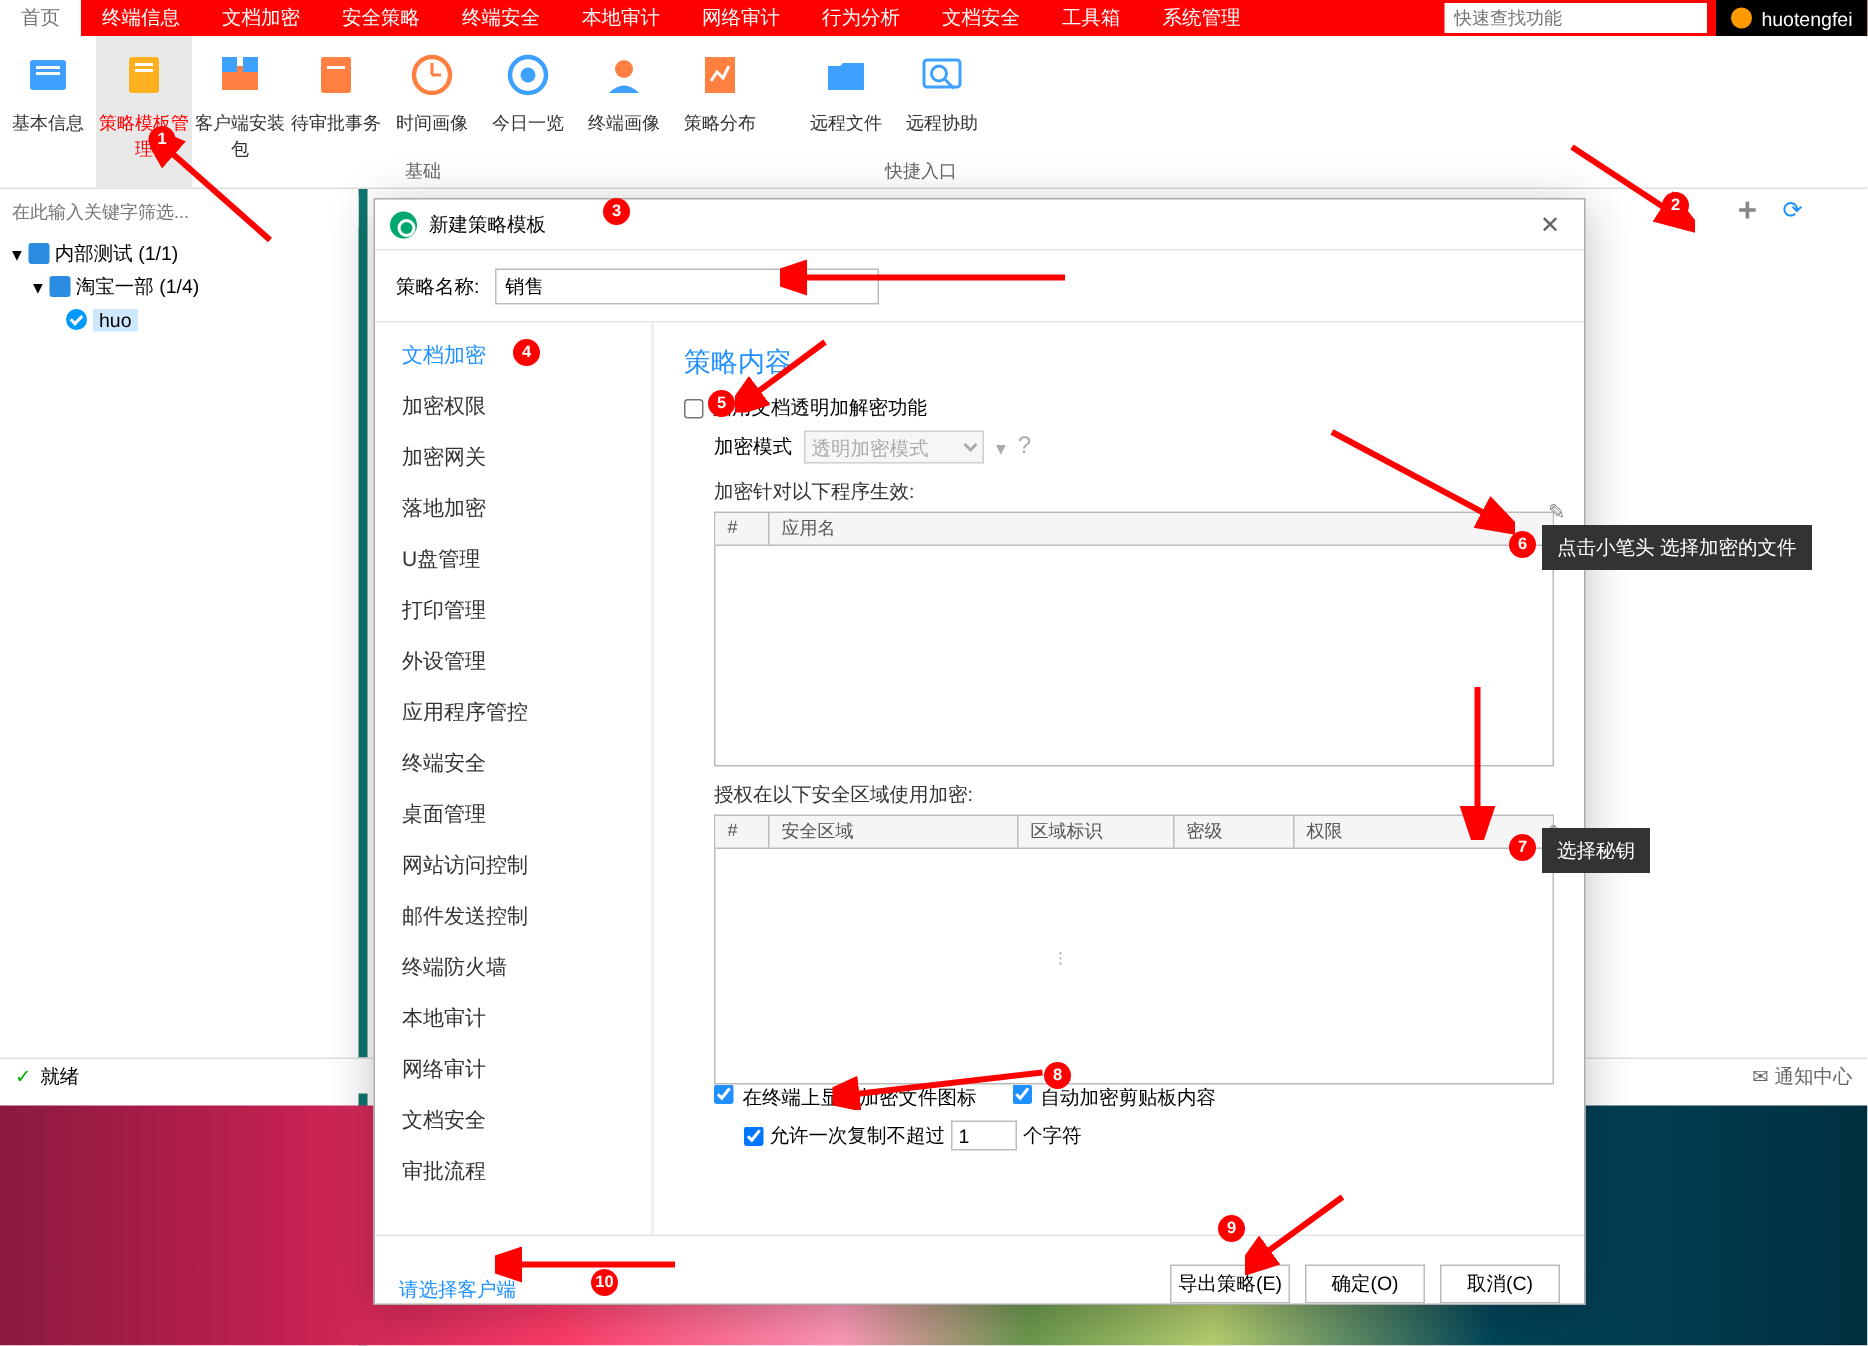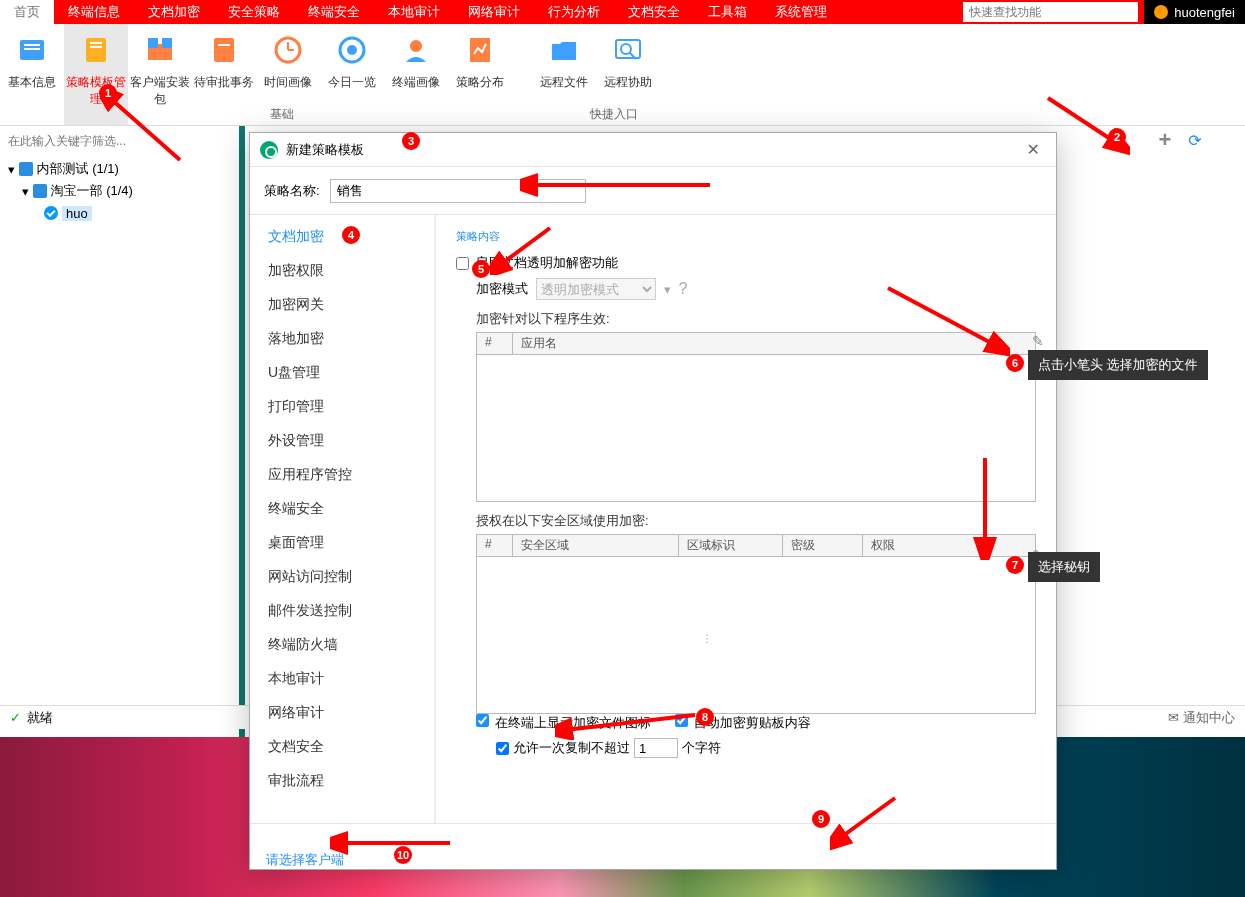--- a/index.html
+++ b/index.html
@@ -45,21 +45,21 @@
 .name-row{height:48px;display:flex;align-items:center;padding:0 14px;border-bottom:1px solid #e5e5e5}
 .name-row label{margin-right:10px}
 .name-row input{width:256px;height:24px;border:1px solid #bbb;padding:0 6px}
 .modal-body{display:flex;height:calc(100% - 128px)}
 .cat-list{width:186px;border-right:2px solid #eee;overflow-y:auto;padding:4px 0;position:relative}
 .cat-list::-webkit-scrollbar{width:16px}
 .cat-list::-webkit-scrollbar-thumb{background:#ccc}
 .cat-item{height:34px;line-height:34px;padding-left:18px;cursor:pointer;font-size:14px;color:#333}
 .cat-item.active{color:#1e90ff}
 .panel{flex:1;padding:14px 20px;position:relative;overflow:hidden}
-.panel-title{color:#1e90ff;font-size:11px;margin-bottom:10px}
+.panel-title{color:#1e90ff;font-size:18px;margin-bottom:10px}
 .chk{display:flex;align-items:center;font-size:13px;margin:4px 0}
 .chk input{margin-right:6px}
 .subrow{margin-left:20px;display:flex;align-items:center;gap:8px;margin-top:6px}
 .subrow select{width:120px;height:22px;border:1px solid #bbb;background:#f3f3f3;color:#888}
 .subrow .help{color:#aaa;font-size:16px}
 .lbl{font-size:13px;color:#333;margin:10px 0 4px;margin-left:20px}
 .grid{margin-left:20px;border:1px solid #bbb;height:170px;background:#fff;position:relative}
 .grid-head{display:flex;background:#f5f5f5;border-bottom:1px solid #bbb;height:22px}
 .grid-head div{border-right:1px solid #bbb;padding:2px 8px;font-size:12px;color:#555}
 .grid-head div:last-child{border-right:none;flex:1}
@@ -310,20 +310,25 @@
         <input type="checkbox" checked="" style="">
           <span>允许一次复制不超过</span>
         <input class="num" type="number" value="1" style="">
         <span>个字符</span>
       </label>
     </div>
   </div>
   <div class="resizer">⋮</div>
   <div class="modal-footer">
     <span class="link">请选择客户端</span>
+    <div class="btns">
+      <button>导出策略(E)</button>
+      <button>确定(O)</button>
+      <button>取消(C)</button>
+    </div>
   </div>
 </div>
 
 <div class="badge" style="left:99px;top:84px">1</div>
 <div class="badge" style="left:1108px;top:128px">2</div>
 <div class="badge" style="left:402px;top:132px">3</div>
 <div class="badge" style="left:342px;top:226px">4</div>
 <div class="badge" style="left:472px;top:260px">5</div>
 <div class="badge" style="left:1006px;top:354px">6</div>
 <div class="badge" style="left:1006px;top:556px">7</div>

